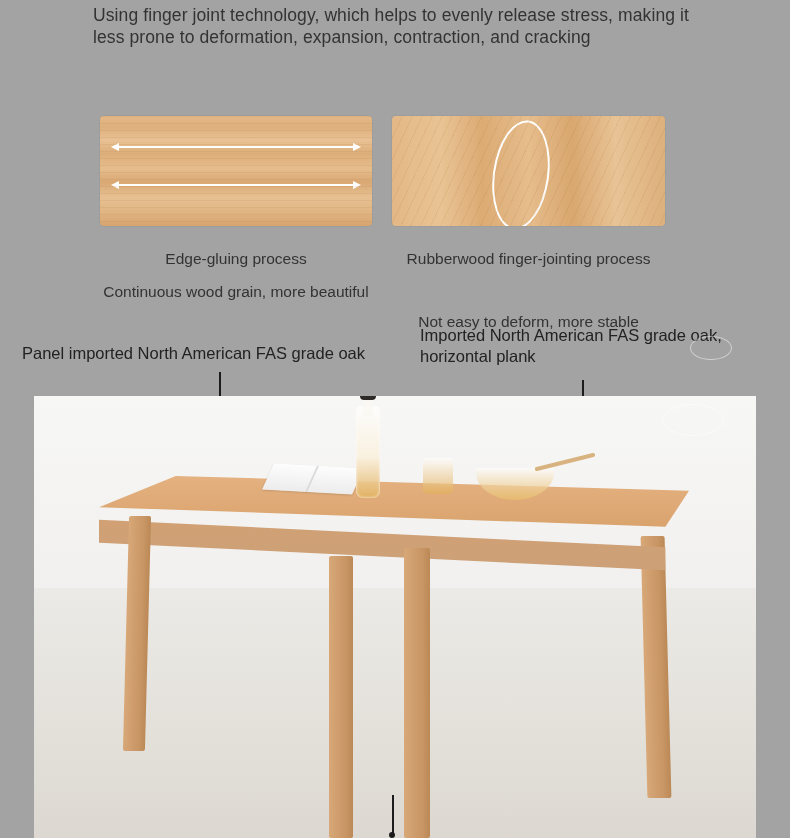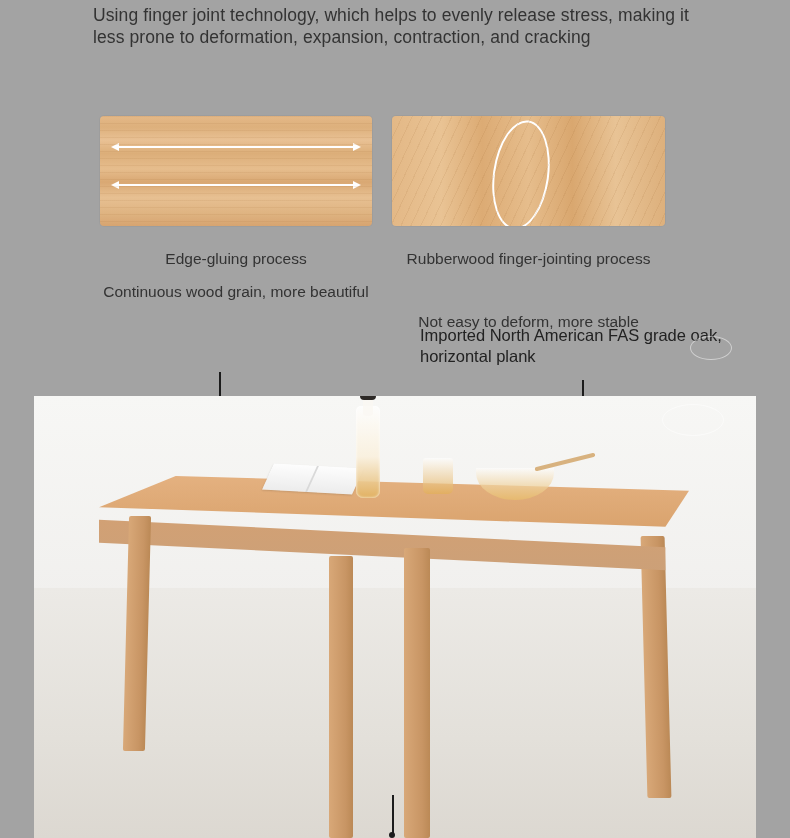--- a/index.html
+++ b/index.html
@@ -305,20 +305,21 @@
 
   <div class="panel panel-right">
     <div class="ellipse"></div>
   </div>
 
   <div class="caption cap-l1">Edge-gluing process</div>
   <div class="caption cap-r1">Rubberwood finger-jointing process</div>
   <div class="caption cap-l2">Continuous wood grain, more beautiful</div>
   <div class="caption cap-r2">Not easy to deform, more stable</div>
 
+  <div class="annot annot-left">Panel imported North American FAS grade oak</div>
   <div class="annot annot-right">Imported North American FAS grade oak, horizontal plank</div>
 
   <div class="leader leader-left"></div>
   <div class="dot dot-left"></div>
   <div class="leader leader-right"></div>
   <div class="dot dot-right"></div>
 
   <div class="photo">
     <div class="wall"></div>
     <div class="floor"></div>

